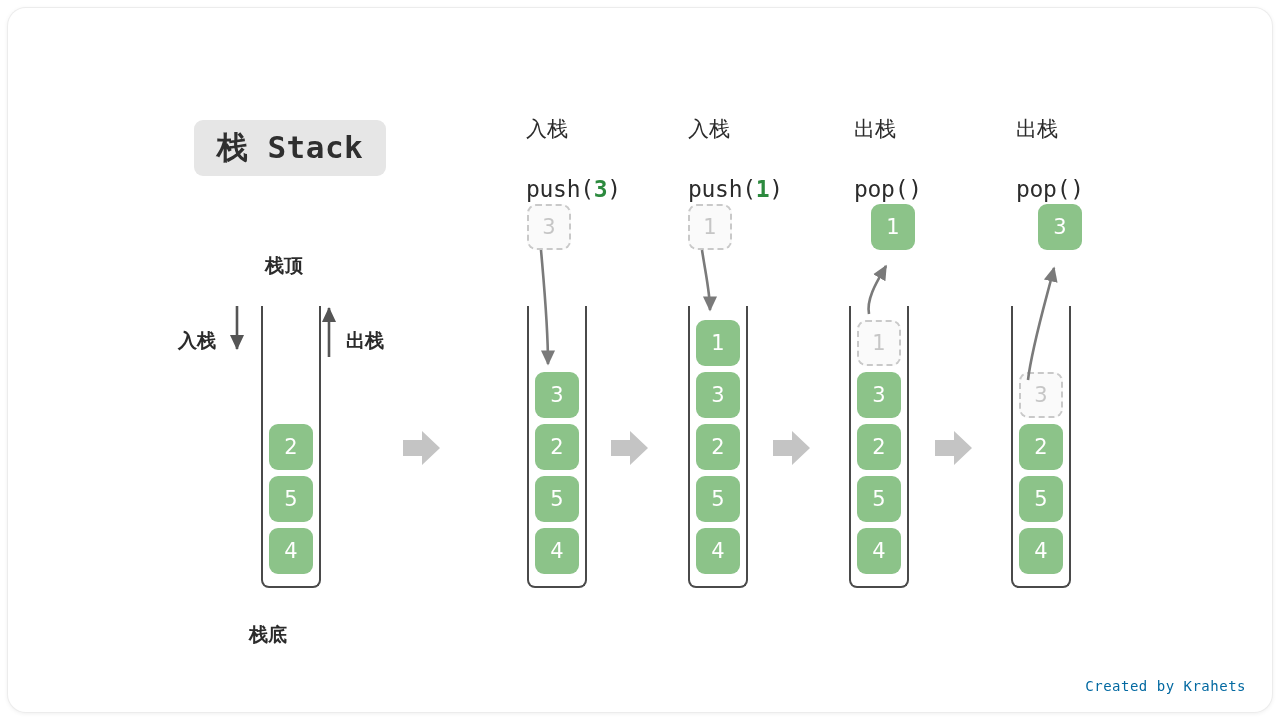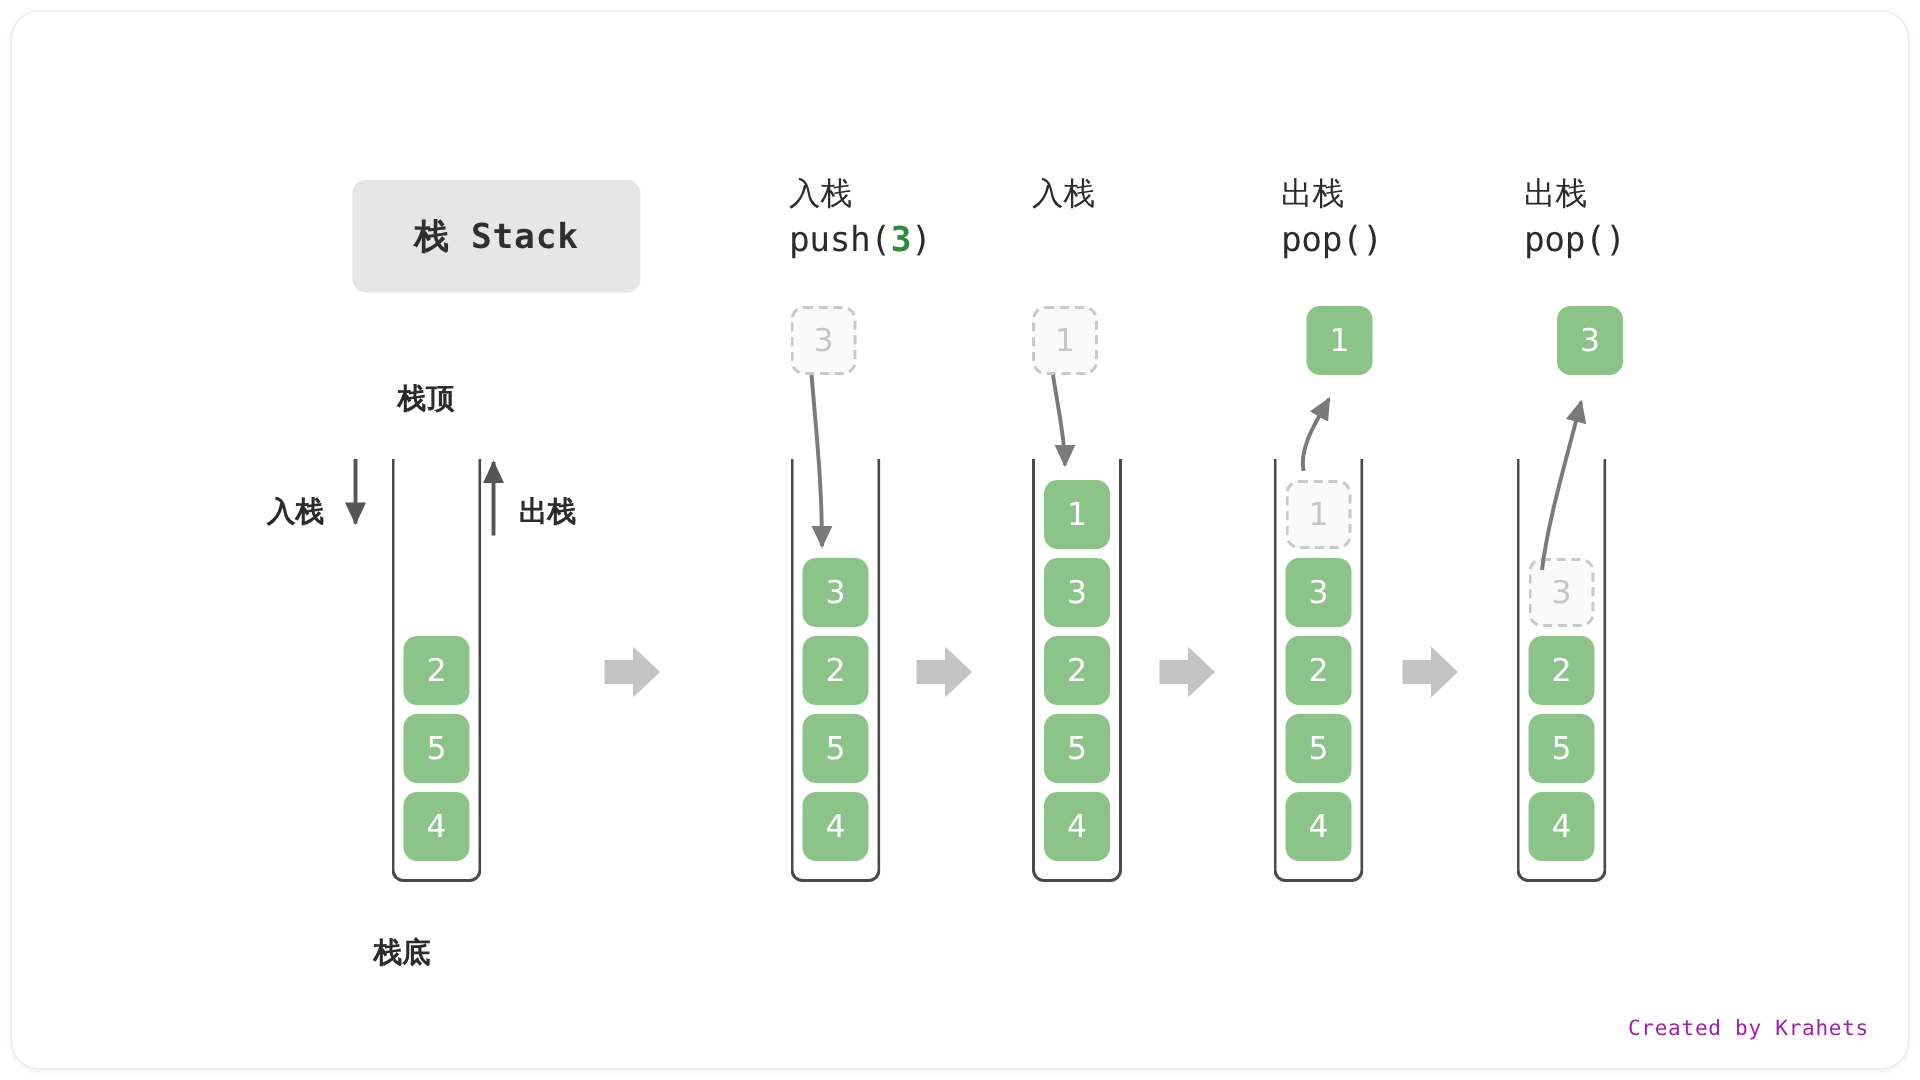--- a/index.html
+++ b/index.html
@@ -31,32 +31,31 @@
     position: absolute;
     inset: 0;
   }
 
   
   #title-badge {
     position: absolute;
     left: 186px;
     top: 112px;
     width: 192px;
-    height: 75px;
+    height: 56px;
     background: #e6e6e6;
     border-radius: 9px;
     display: flex;
     align-items: center;
     justify-content: center;
     font-family: "DejaVu Sans Mono", "Liberation Mono", monospace;
-    font-size: 23px;
+    font-size: 31px;
     font-weight: bold;
     color: #2f2f2f;
     letter-spacing: 0.5px;
-    margin-left: 41px;
   }
 
   
   .cap {
     position: absolute;
     font-size: 19px;
     font-weight: bold;
     color: #2b2b2b;
     white-space: nowrap;
   }
@@ -78,20 +77,21 @@
     font-size: 21px;
     line-height: 30px;
     display: block;
   }
   .col-head .l2 {
     font-family: "DejaVu Sans Mono", "Liberation Mono", monospace;
     font-size: 23px;
     line-height: 32px;
     display: block;
     letter-spacing: -0.3px;
+    margin-top: 29px;
   }
   .col-head .arg { color: #2c8a3e; font-weight: bold; }
 
   
   .stack {
     position: absolute;
     width: 60px;
   }
   .stack .walls {
     position: absolute;
@@ -159,21 +159,21 @@
     pointer-events: none;
   }
 
   
   #credit {
     position: absolute;
     right: 26px;
     bottom: 18px;
     font-family: "DejaVu Sans Mono", "Liberation Mono", monospace;
     font-size: 14px;
-    color: #a21caf;
+    color: #0369a1;
     letter-spacing: 0.5px;
   }
 </style>
 </head>
 <body>
 
 <div id="card">
   <div id="canvas">
 
     <div id="title-badge">栈 Stack</div>
@@ -182,20 +182,21 @@
     <div class="cap" id="cap-bot">栈底</div>
     <div class="cap" id="cap-push">入栈</div>
     <div class="cap" id="cap-pop">出栈</div>
 
     <div class="col-head" style="left:518px">
       <span class="l1">入栈</span>
       <span class="l2"><span>push(</span><span class="arg">3</span><span>)</span></span>
     </div>
     <div class="col-head" style="left:680px">
       <span class="l1">入栈</span>
+      <span class="l2"><span>push(</span><span class="arg">1</span><span>)</span></span>
     </div>
     <div class="col-head" style="left:846px">
       <span class="l1">出栈</span>
       <span class="l2"><span>pop(</span><span class="arg"></span><span>)</span></span>
     </div>
     <div class="col-head" style="left:1008px">
       <span class="l1">出栈</span>
       <span class="l2"><span>pop(</span><span class="arg"></span><span>)</span></span>
     </div>
 

